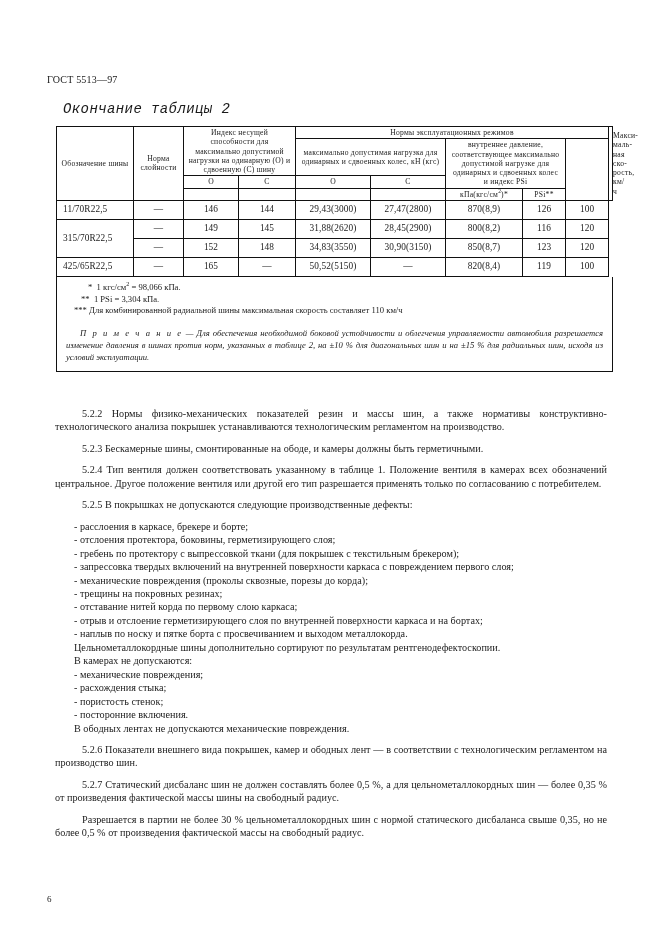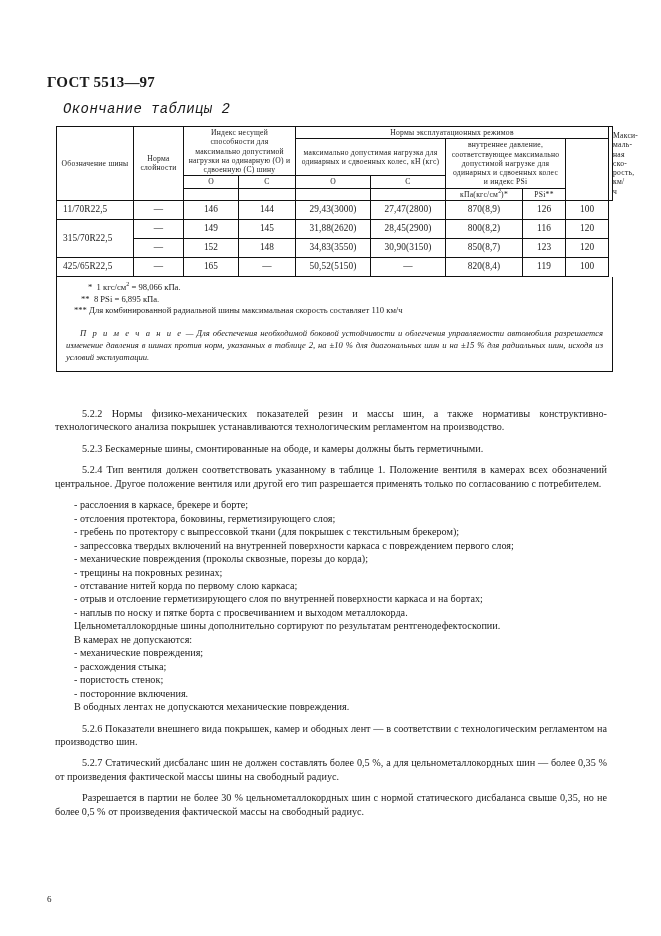--- a/index.html
+++ b/index.html
@@ -20,22 +20,22 @@
     position: absolute;
     left: 0; top: 0;
     width: 661px; height: 936px;
   }
 
   
   .doc-header {
     position: absolute;
     left: 47px;
     top: 74px;
-    font-size: 15px;
-    font-weight: bold;
+    font-size: 10px;
+    font-weight: normal;
     letter-spacing: 0.2px;
   }
   .table-caption {
     position: absolute;
     left: 63px;
     top: 101px;
     font-size: 14px;
     font-style: italic;
     letter-spacing: 0.4px;
     font-family: Liberation Mono, monospace;
@@ -225,30 +225,31 @@
           <td class="data">—</td>
           <td class="data">820(8,4)</td>
           <td class="data">119</td>
           <td class="data">100</td>
         </tr>
       </tbody>
     </table>
 
     <div class="note-cell">
       <span class="note-line note-ind1"><span>*</span>&nbsp;&nbsp;<span>1 кгс/см</span><sup>2</sup><span> = 98,066 кПа.</span></span>
-      <span class="note-line note-ind2"><span>**</span>&nbsp;&nbsp;<span>8 PSi = 6,895 кПа.</span></span>
+      <span class="note-line note-ind2"><span>**</span>&nbsp;&nbsp;<span>1 PSi = 3,304 кПа.</span></span>
       <span class="note-line note-ind3"><span>***</span>&nbsp;<span>Для комбинированной радиальной шины максимальная скорость составляет 110 км/ч</span></span>
       <span class="note-para"><span class="spaced">П р и м е ч а н и е</span><span> — Для обеспечения необходимой боковой устойчивости и облегчения управляемости автомобиля разрешается изменение давления в шинах против норм, указанных в таблице 2, на ±10 % для диагональных шин и на ±15 % для радиальных шин, исходя из условий эксплуатации.</span></span>
     </div>
   </div>
 
   <div class="body-text">
       <p class="p-ind">5.2.2 Нормы физико-механических показателей резин и массы шин, а также нормативы конст­руктивно-технологического анализа покрышек устанавливаются технологическим регламентом на про­изводство.</p>
       <p class="p-ind">5.2.3 Бескамерные шины, смонтированные на ободе, и камеры должны быть герметичными.</p>
       <p class="p-ind">5.2.4 Тип вентиля должен соответствовать указанному в таблице 1. Положение вентиля в камерах всех обозначений центральное. Другое положение вентиля или другой его тип разрешается применять только по согласованию с потребителем.</p>
+      <p class="p-ind">5.2.5 В покрышках не допускаются следующие производственные дефекты:</p>
       <p class="p-item">- расслоения в каркасе, брекере и борте;</p>
       <p class="p-item">- отслоения протектора, боковины, герметизирующего слоя;</p>
       <p class="p-item">- гребень по протектору с выпрессовкой ткани (для покрышек с текстильным брекером);</p>
       <p class="p-item">- запрессовка твердых включений на внутренней поверхности каркаса с повреждением первого слоя;</p>
       <p class="p-item">- механические повреждения (проколы сквозные, порезы до корда);</p>
       <p class="p-item">- трещины на покровных резинах;</p>
       <p class="p-item">- отставание нитей корда по первому слою каркаса;</p>
       <p class="p-item">- отрыв и отслоение герметизирующего слоя по внутренней поверхности каркаса и на бортах;</p>
       <p class="p-item">- наплыв по носку и пятке борта с просвечиванием и выходом металлокорда.</p>
       <p class="p-item">Цельнометаллокордные шины дополнительно сортируют по результатам рентгенодефектоскопии.</p>

